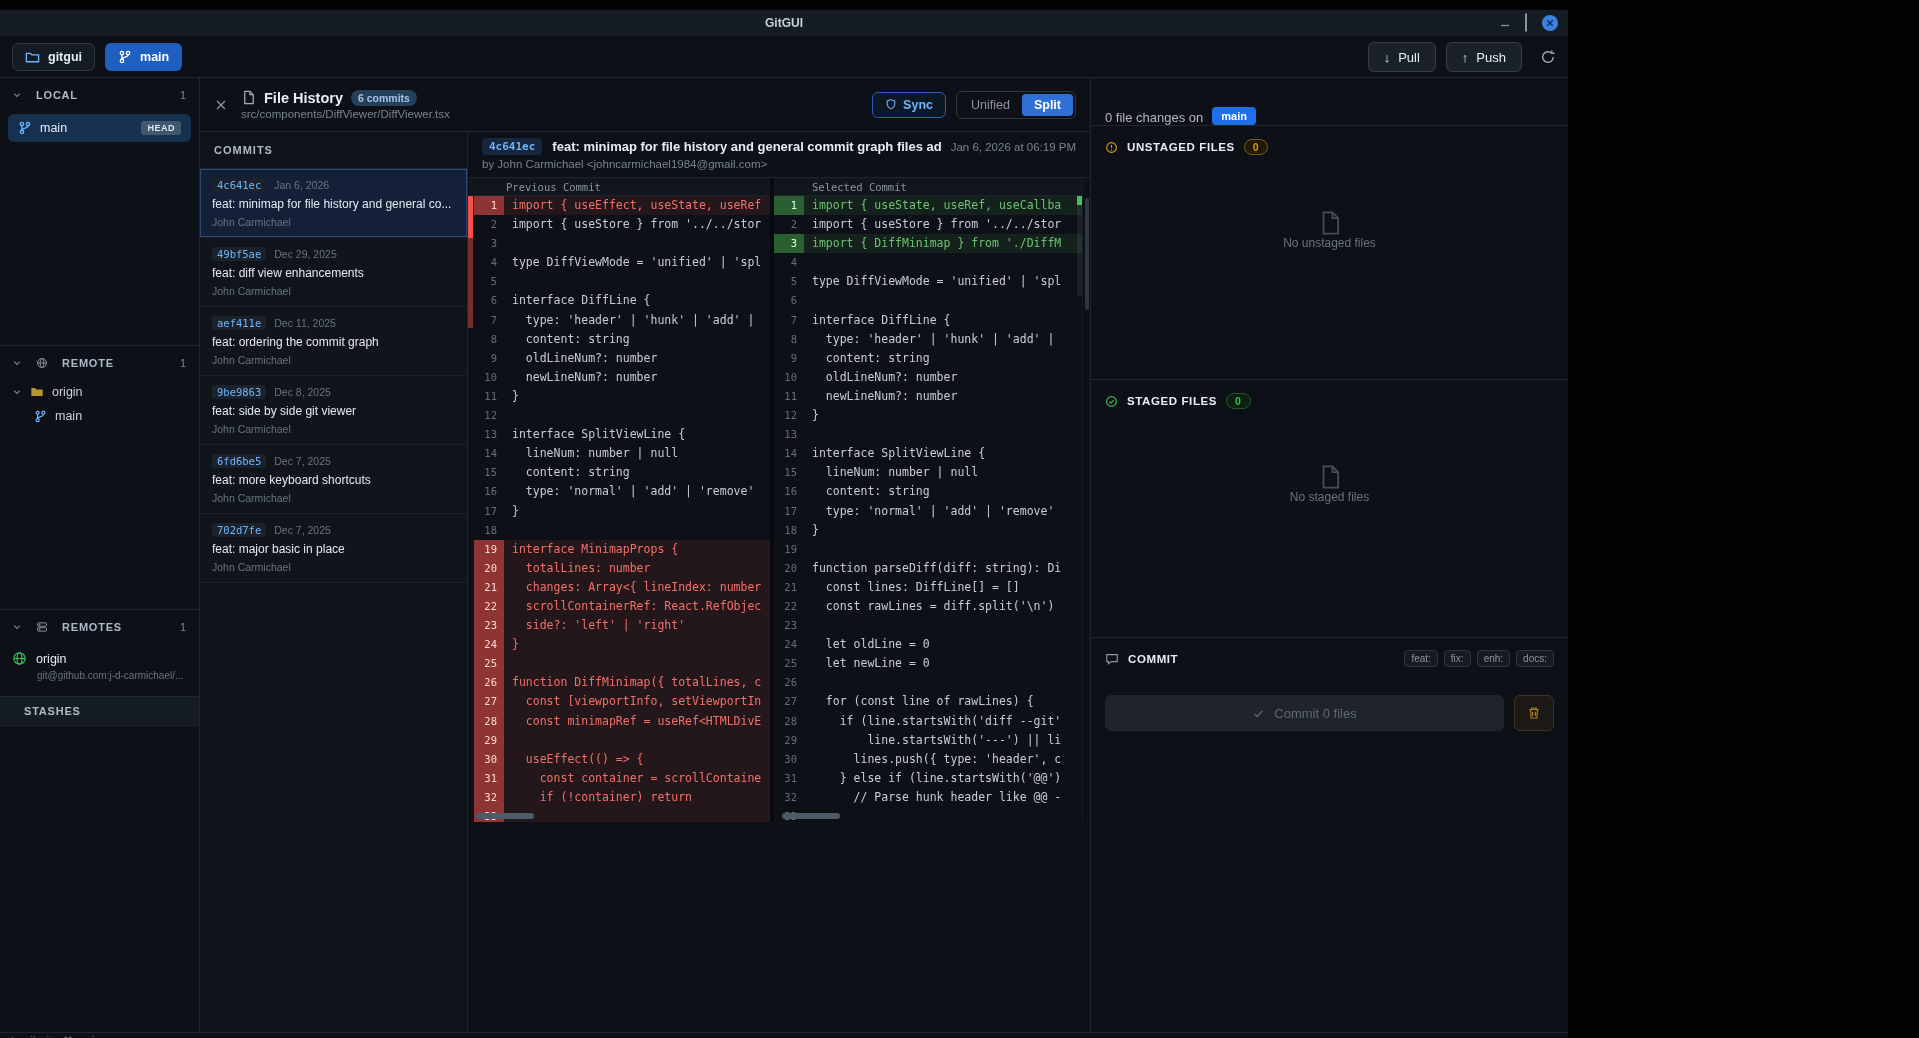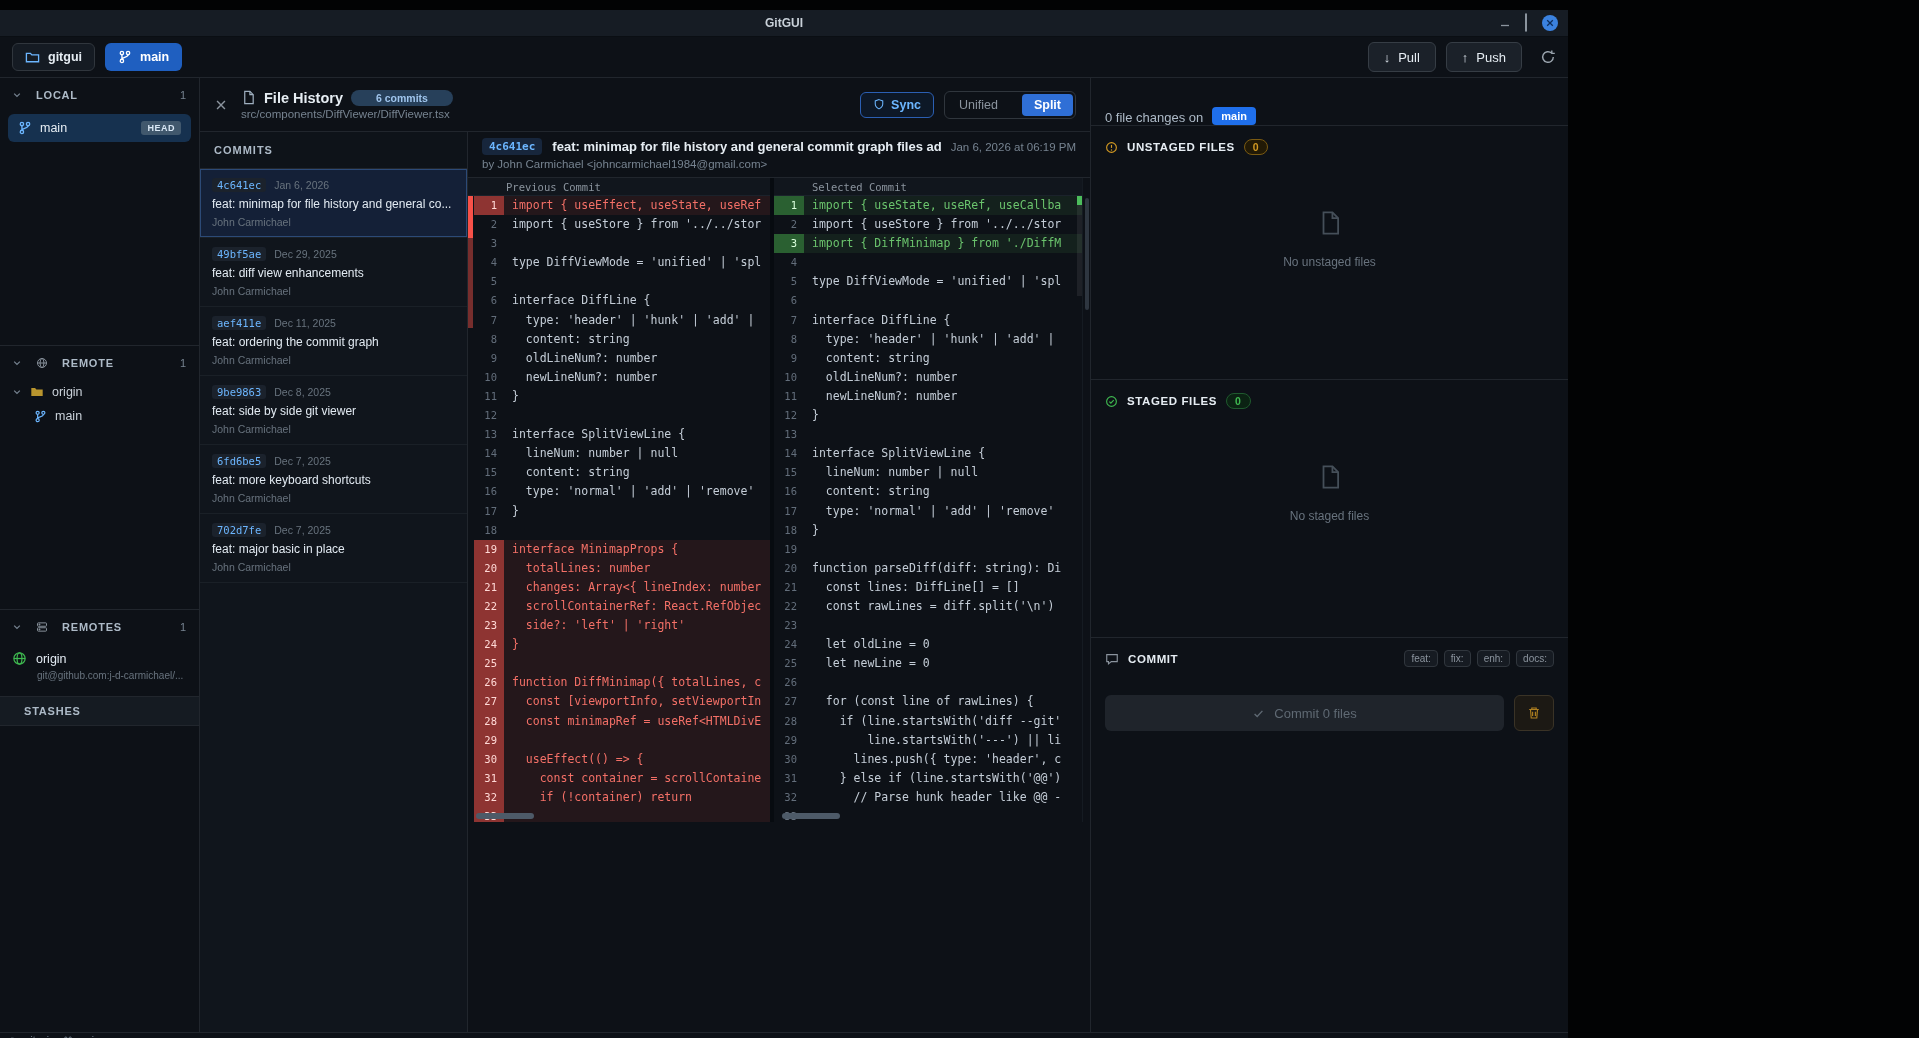--- a/index.html
+++ b/index.html
@@ -69,28 +69,28 @@
 
   
   .center { flex:1; min-width:0; display:flex; flex-direction:column; background:#0d1117; }
   .fh-header { height:54px; flex:none; border-bottom:1px solid #21262d; display:flex;
     align-items:center; padding:0 14px; gap:13px; }
   .fh-close { color:#8b949e; }
   .fh-titlebox { display:flex; flex-direction:column; gap:2px; }
   .fh-title-row { display:flex; align-items:center; gap:8px; }
   .fh-title { font-size:14.5px; font-weight:bold; color:#e6edf3; }
   .fh-badge { background:#27405a; color:#9fc4ec; font-size:10.5px; font-weight:bold;
-    padding:2px 25px; border-radius:9px; }
+    padding:2px 7px; border-radius:9px; }
   .fh-path { font-size:11.5px; color:#768390; }
   .fh-actions { margin-left:auto; display:flex; align-items:center; gap:10px; }
   .btn-sync { height:26px; display:flex; align-items:center; gap:6px; padding:0 12px;
     border:1px solid #2b5fb3; border-radius:6px; background:rgba(31,111,235,0.08);
     color:#6cb6ff; font-size:12.5px; font-weight:bold; }
   .view-toggle { display:flex; align-items:center; border:1px solid #30363d; border-radius:6px;
-    background:#0d1117; padding:2px; height:28px;gap:12px; }
+    background:#0d1117; padding:2px; height:28px; }
   .vt-opt { padding:4px 12px; font-size:12.5px; color:#8b949e; border-radius:4px; }
   .vt-opt.active { background:#2f6fd6; color:#fff; font-weight:bold; }
 
   .fh-body { flex:1; display:flex; min-height:0; }
   .commits-col { width:268px; flex:none; border-right:1px solid #21262d; background:#10151c;
     display:flex; flex-direction:column; }
   .commits-header { padding:12px 14px; font-size:11px; font-weight:bold; letter-spacing:1px;
     color:#adbac7; border-bottom:1px solid #21262d; background:#0e1319; }
   .commit-item { padding:9px 12px; border-bottom:1px solid #1a2027; }
   .commit-item.selected { background:#142037; box-shadow:inset 0 0 0 1px #2c4a77; }
@@ -148,21 +148,21 @@
   .badge-main { background:#1f6feb; color:#fff; font-size:11px; font-weight:bold;
     padding:3px 9px; border-radius:4px; }
   .rb-sec { display:flex; flex-direction:column; border-bottom:1px solid #21262d; }
   .rb-sec.unstaged { height:254px; }
   .rb-sec.staged { height:258px; }
   .rb-sec-head { display:flex; align-items:center; gap:9px; padding:13px 14px;
     font-size:11.5px; font-weight:bold; letter-spacing:0.6px; color:#e6edf3; }
   .count-badge { font-size:10.5px; padding:1px 8px; border-radius:9px; border:1px solid; font-weight:bold; }
   .count-orange { color:#d29922; border-color:#7a5a12; background:#221a06; }
   .count-green { color:#3fb950; border-color:#1f5a2e; background:#0b2213; }
-  .rb-empty { display:flex; flex-direction:column; align-items:center; gap:19px; padding-top:42px;
+  .rb-empty { display:flex; flex-direction:column; align-items:center; gap:0; padding-top:42px;
     color:#68737e; font-size:12px; }
   .rb-commit { padding:12px 14px 0; }
   .rb-commit-head { display:flex; align-items:center; gap:9px; margin-bottom:11px; }
   .rb-commit-label { font-size:11.5px; font-weight:bold; letter-spacing:0.6px; color:#e6edf3; }
   .tags { margin-left:auto; display:flex; gap:6px; }
   .tag { font-size:10px; color:#8b949e; border:1px solid #30363d; background:#161b22;
     border-radius:4px; padding:2px 6px; }
   .commit-box { position:relative; }
   .commit-input { width:100%; height:66px; background:#0d1117; border:1px solid #30363d;
     border-radius:6px; color:#e6edf3; font-size:12.5px; padding:9px 32px 8px 10px; resize:none;

